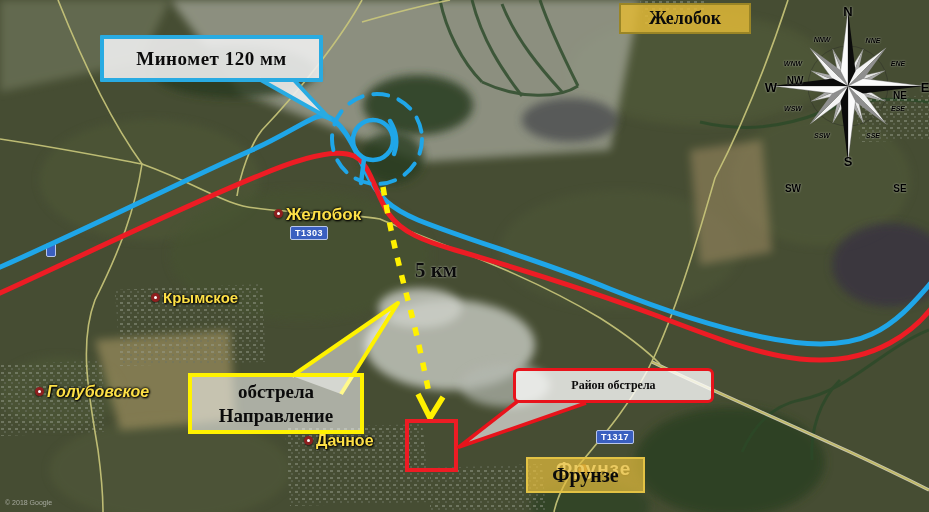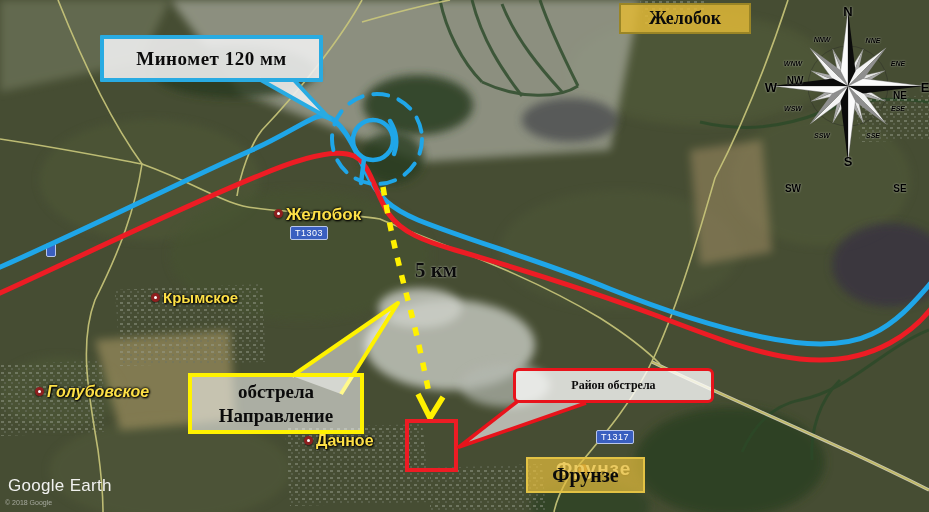--- a/index.html
+++ b/index.html
@@ -8,21 +8,21 @@
   svg{display:block;}
   .layer{position:absolute;left:0;top:0;}
 
   
   .place{position:absolute;color:#fde047;white-space:nowrap;font-weight:bold;
          text-shadow:0 0 3px #000,0 0 2px #000,1px 1px 2px #000;z-index:2;}
   .pin{position:absolute;width:9px;height:9px;border-radius:50%;
        background:#fff;border:3px solid #8e1f1f;box-sizing:border-box;
        box-shadow:0 1px 2px rgba(0,0,0,.6);z-index:2;}
   .shield{position:absolute;background:#3a5fc0;border:1px solid #b9c6ea;
-          border-radius:2px;color:#fff;font-size:9px;font-weight:normal;
+          border-radius:2px;color:#fff;font-size:9px;font-weight:bold;
           padding:0 4px;line-height:12px;z-index:2;letter-spacing:.5px;}
 
   
   .serif{font-family:"Liberation Serif",serif;font-weight:bold;color:#0b0b0b;}
   .box{position:absolute;box-sizing:border-box;display:flex;align-items:center;
        justify-content:center;text-align:center;z-index:4;}
   #mortar-box{left:100px;top:35px;width:223px;height:47px;border:4px solid #29abe2;
        background:rgba(238,238,238,.9);border-radius:1px;font-size:19px;letter-spacing:.5px;}
   #direction-box{left:188px;top:373px;width:176px;height:61px;border:4px solid #fff200;
        background:rgba(255,255,255,.55);font-size:19px;line-height:1.25;}
@@ -137,21 +137,20 @@
   <div class="pin" style="left:304px;top:436px;"></div>
   <div class="place" style="left:316px;top:432px;font-size:16px;">Дачное</div>
 
   <div class="shield" style="left:290px;top:226px;">Т1303</div>
   <div class="shield" style="left:596px;top:430px;">Т1317</div>
   <div class="shield" style="left:46px;top:243px;width:8px;height:12px;padding:0;"></div>
 
   <div id="frunze-dot"></div>
   <div id="frunze-map">Фрунзе</div>
 
-  <div id="wm">Google Earth</div>
   <div id="cr">© 2018 Google</div>
 
   <svg class="layer" width="929" height="512" style="z-index:3;" aria-hidden="true">
 
     <path d="M-2,268 C90,228 180,182 252,150 C292,132 314,114 324,116 C340,118 352,142 366,172
          C378,198 392,209 418,220 C470,241 540,260 610,289 C670,313 720,328 762,337
          C805,346 845,347 872,334 C898,322 916,300 930,284" stroke="#1fa6e8" stroke-width="5" fill="none" stroke-linecap="round"></path>
 
     <path d="M-2,294 C90,252 180,208 258,176 C300,158 336,148 354,156 C370,163 374,190 388,213
          C402,233 424,241 455,250 C520,269 590,291 655,315 C710,336 755,354 800,359

